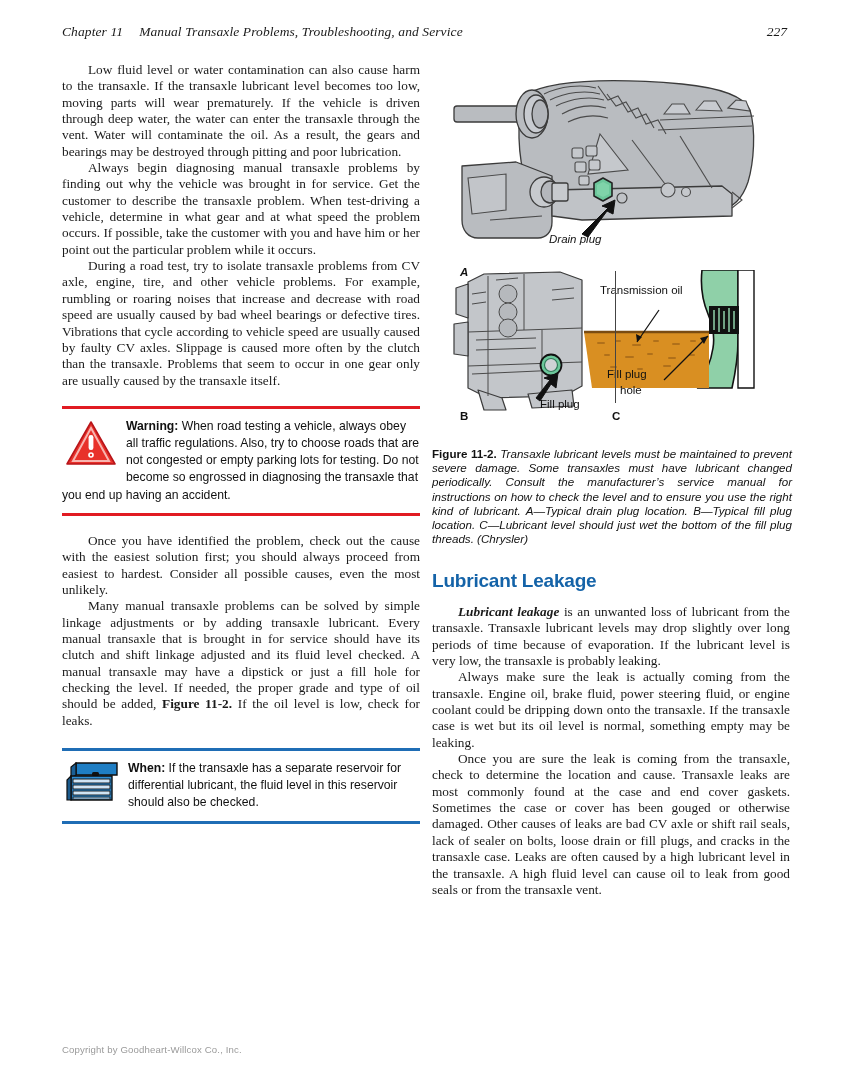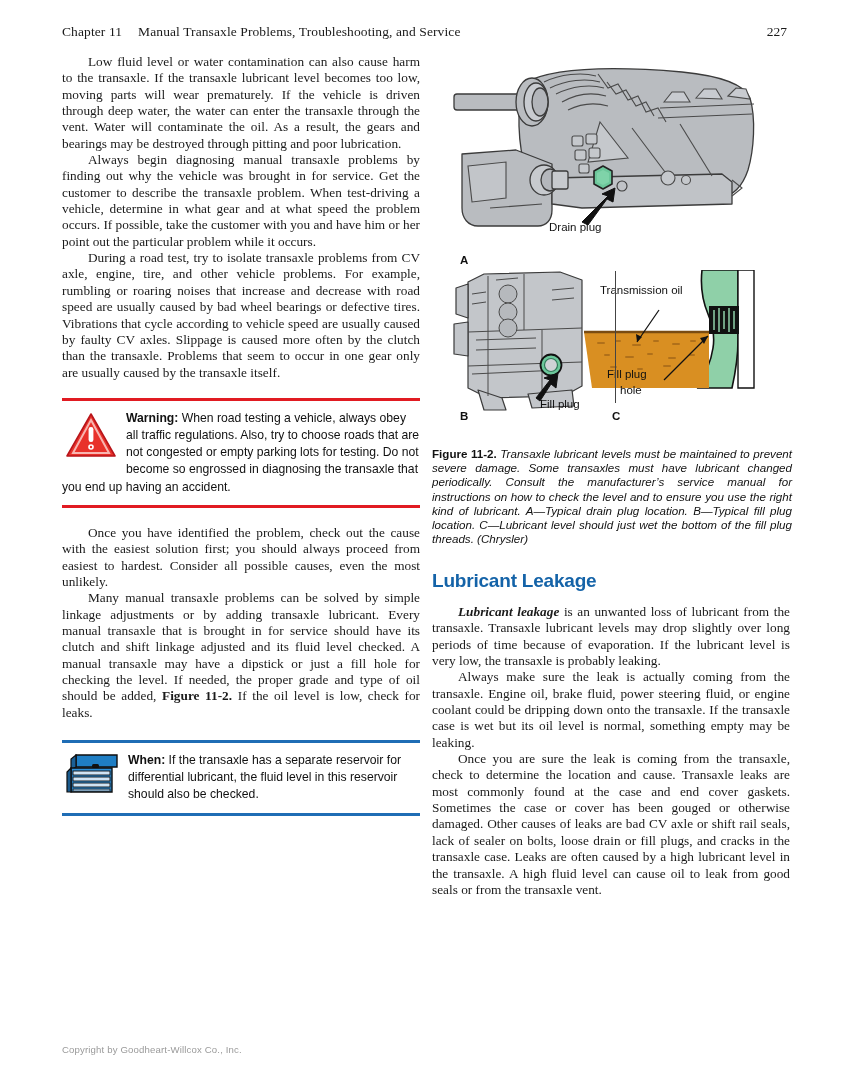--- a/index.html
+++ b/index.html
@@ -7,28 +7,28 @@
     width:849px;height:1087px;background:#ffffff;
     font-family:"Liberation Serif",serif;color:#1a1a1a;
     position:relative;overflow:hidden;
   }
   .page{position:absolute;inset:0;}
 
   
   .runhead{
     position:absolute;left:62px;top:24px;width:725px;
     display:flex;justify-content:space-between;align-items:baseline;
-    font-family:"Liberation Serif",serif;font-size:13.5px;color:#1a1a1a;
+    font-family:"Liberation Serif",serif;font-size:13.5px;color:#1a1a1a;font-style:italic;
   }
   .runhead .chap{letter-spacing:.1px;}
   .runhead .chap .num{margin-right:16px;}
   .runhead .folio{font-size:13.5px;}
 
   
-  .col{position:absolute;top:54px;width:358px;}
+  .col{position:absolute;top:62px;width:358px;}
   .col-left{left:62px;}
   .col-right{left:432px;}
 
   p.body{
     margin:0;font-size:13.3px;line-height:16.35px;
     text-align:justify;text-indent:26px;
     hyphens:none;
   }
   p.body + p.body{margin-top:0;}
   .b{font-weight:bold;}
@@ -48,21 +48,21 @@
   .icon-float{float:left;margin:2px 9px 0 3px;}
 
   
   .tri-icon{width:52px;height:46px;}
   
   .toolbox-icon{width:54px;height:40px;}
 
   
   .figure{position:absolute;left:432px;top:58px;width:360px;}
   .fig-panels{position:relative;width:360px;height:385px;}
-  .panel-a{position:absolute;left:0;top:0;width:360px;height:200px;}
+  .panel-a{position:absolute;left:0;top:12px;width:360px;height:200px;font-style:italic;}
   .panel-label{
     position:absolute;font-family:"Liberation Sans",sans-serif;
     font-weight:bold;font-size:11.5px;color:#111;
   }
   .panel-bc{position:absolute;left:0;top:212px;width:360px;height:150px;}
   .divider{
     position:absolute;left:183px;top:213px;width:1px;height:132px;background:#444;
   }
   .fig-caption{
     margin-top:4px;width:360px;

